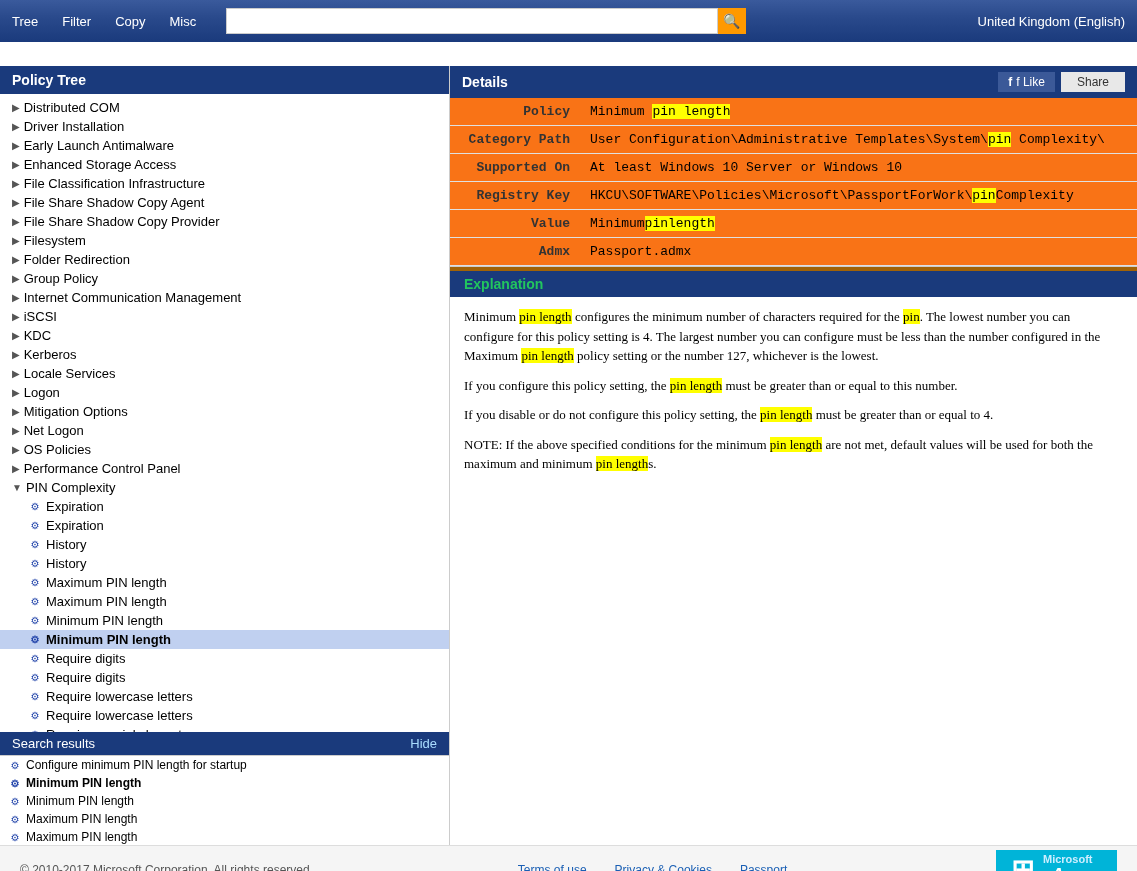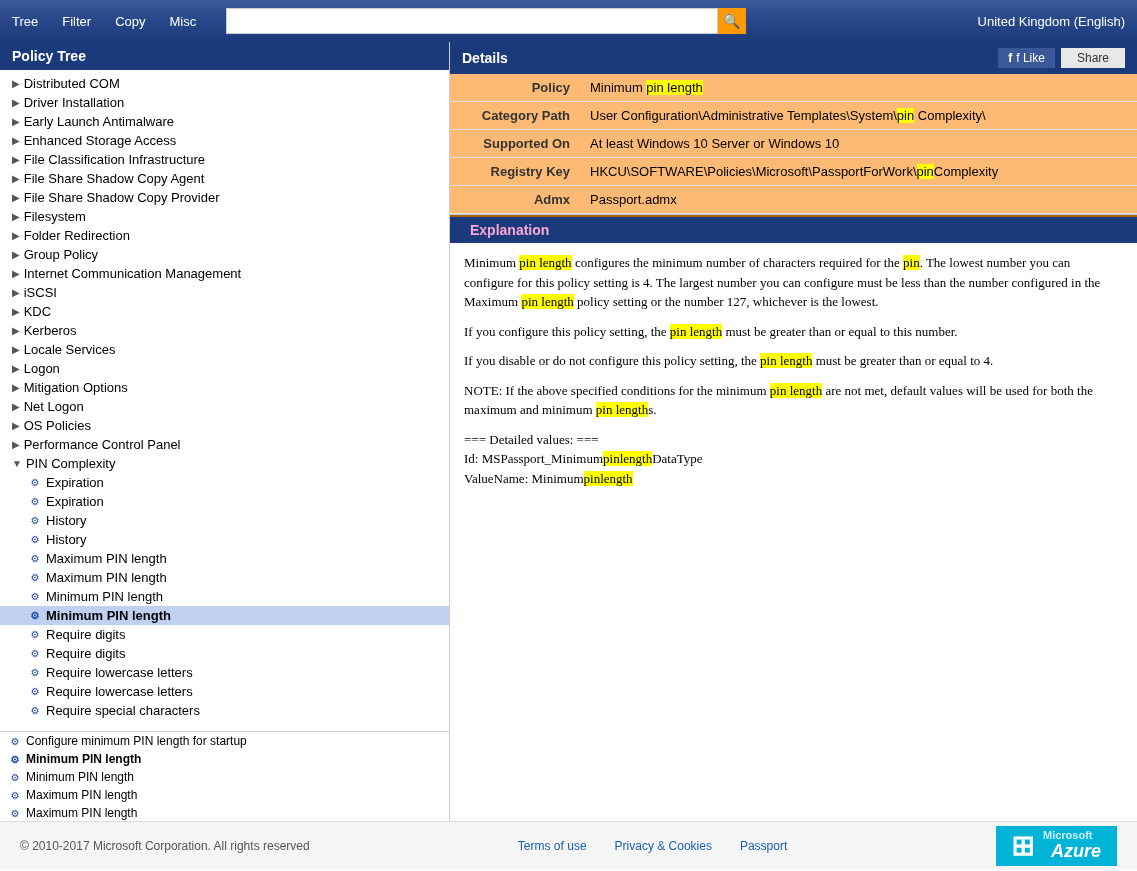--- a/index.html
+++ b/index.html
@@ -54,20 +54,21 @@
     .header-locale {
       margin-left: auto;
       color: #fff;
       font-size: 13px;
     }
 
     
     .main-layout {
       display: flex;
       height: calc(871px - 42px - 50px);
+      margin-top: 24px;
     }
 
     
     .left-panel {
       width: 450px;
       border-right: 1px solid #ccc;
       display: flex;
       flex-direction: column;
     }
     .panel-title {
@@ -184,21 +185,22 @@
       border: none;
       padding: 3px 16px;
       font-size: 12px;
       cursor: pointer;
     }
 
     
     .details-table {
       width: 100%;
       border-collapse: collapse;
-      background: #fdba74;
+      background: #f97316;
+      font-family: Liberation Mono, monospace;
     }
     .details-table tr {
       border-bottom: 1px solid #e0e0e0;
     }
     .details-table td {
       padding: 6px 10px;
       font-size: 13px;
       vertical-align: top;
     }
     .details-table td:first-child {
@@ -213,25 +215,25 @@
     }
 
     .highlight {
       background: #ffff00;
       font-weight: normal;
     }
 
     
     .explanation-header {
       background: #1a3a7c;
-      color: #f9a8d4;
-      padding: 5px 20px;
+      color: #22c55e;
+      padding: 5px 14px;
       font-size: 14px;
       font-weight: bold;
-      border-top: 2px solid #a16207;
+      border-top: 4px solid #a16207;
     }
     .explanation-body {
       flex: 1;
       overflow-y: auto;
       padding: 10px 14px;
       font-size: 13px;
       line-height: 1.5;
       color: #000;
       font-family: Liberation Serif, serif;
     }
@@ -472,20 +474,24 @@
         <span class="tree-icon icon-blue">⚙</span>
         <span>Require lowercase letters</span>
       </div>
       <div class="tree-item" style="padding-left:28px;">
         <span class="tree-icon icon-blue">⚙</span>
         <span>Require special characters</span>
       </div>
 
     </div>
 
+    <div class="search-results-header">
+      <span>Search results</span>
+      <span class="hide-link">Hide</span>
+    </div>
     <div class="search-results-area">
       <div class="search-result-item">
         <span class="tree-icon icon-blue">⚙</span>
         <span>Configure minimum PIN length for startup</span>
       </div>
       <div class="search-result-item bold-result">
         <span class="tree-icon icon-blue">⚙</span>
         <span>Minimum PIN length</span>
       </div>
       <div class="search-result-item">
@@ -530,20 +536,24 @@
           </tr>
           <tr>
             <td>Supported On</td>
             <td>At least Windows 10 Server or Windows 10</td>
           </tr>
           <tr>
             <td>Registry Key</td>
             <td>HKCU\SOFTWARE\Policies\Microsoft\PassportForWork\<span class="highlight">pin</span>Complexity</td>
           </tr>
           <tr>
+            <td>Value</td>
+            <td>Minimum<span class="highlight">pinlength</span></td>
+          </tr>
+          <tr>
             <td>Admx</td>
             <td>Passport.admx</td>
           </tr>
         </tbody>
           </table>
       </div>
 
       <div class="explanation-header">Explanation</div>
       <div class="explanation-body">
         <p>
@@ -551,23 +561,20 @@
         </p>
         <p>
           If you configure this policy setting, the <span class="highlight">pin length</span> must be greater than or equal to this number.
         </p>
         <p>
           If you disable or do not configure this policy setting, the <span class="highlight">pin length</span> must be greater than or equal to 4.
         </p>
         <p>
           NOTE: If the above specified conditions for the minimum <span class="highlight">pin length</span> are not met, default values will be used for both the maximum and minimum <span class="highlight">pin length</span>s.
         </p>
-        <p style="white-space:pre-wrap;">=== Detailed values: ===
-Id: MSPassport_Minimum<span class="highlight">pinlength</span>DataType
-ValueName: Minimum<span class="highlight">pinlength</span></p>
       </div>
     </div>
   </div>
 
 </div>
 
 <div class="footer">
   <span class="footer-left">© 2010-2017 Microsoft Corporation. All rights reserved</span>
   <div class="footer-links">
     <a>Terms of use</a>

